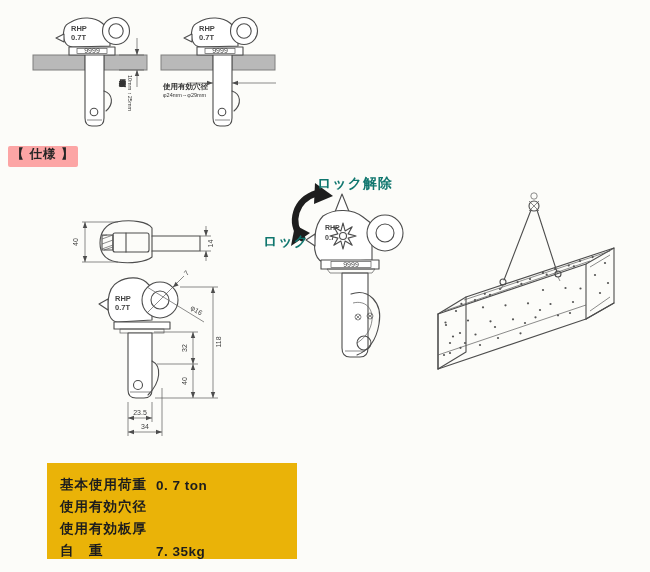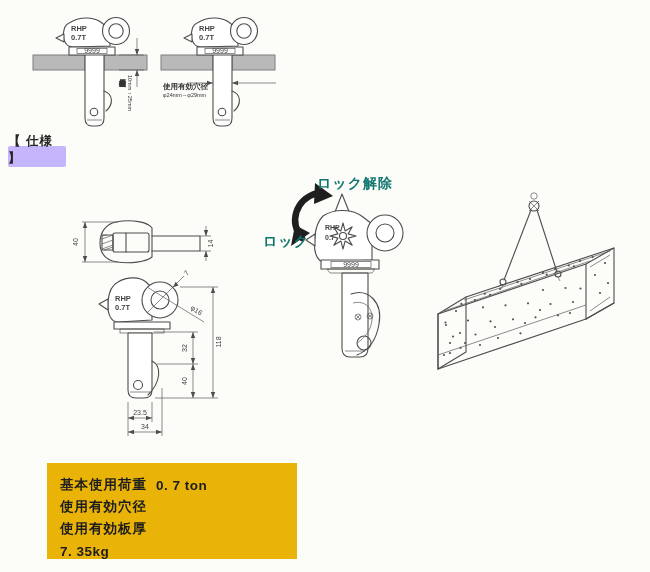--- a/index.html
+++ b/index.html
@@ -7,22 +7,22 @@
   #page{position:relative;width:650px;height:572px;background:#fcfcf9;overflow:hidden;}
   svg{position:absolute;overflow:visible;}
   .ln{fill:none;stroke:#4d4d4d;stroke-width:1.1;stroke-linejoin:round;stroke-linecap:round;}
   .thin{fill:none;stroke:#5a5a5a;stroke-width:0.7;}
   .wfill{fill:#ffffff;stroke:#4d4d4d;stroke-width:1.1;stroke-linejoin:round;}
   .plate{fill:#b9b9b9;stroke:#7e7e7e;stroke-width:1;}
   .ah{fill:#4d4d4d;stroke:none;}
   .dtxt{fill:#3f3f3f;font-size:7px;font-family:"Liberation Sans","DejaVu Sans",sans-serif;}
   .ptxt{fill:#444;font-weight:bold;font-family:"Liberation Sans","DejaVu Sans",sans-serif;}
   .dot{fill:#555;stroke:none;}
-  #badge{position:absolute;left:8px;top:146px;width:58px;height:21px;background:#c4b5fd;
-         color:#262626;font-size:12.5px;font-weight:bold;display:flex;align-items:flex-end;
+  #badge{position:absolute;left:8px;top:146px;width:70px;height:21px;background:#fca5a5;
+         color:#262626;font-size:12.5px;font-weight:bold;display:flex;align-items:flex-start;
          justify-content:center;letter-spacing:1px;border-radius:2px;}
   #vnote{position:absolute;left:117px;top:74px;height:50px;writing-mode:vertical-rl;
          text-orientation:mixed;color:#333;display:block;}
   #vnote .vt{font-size:7px;font-weight:bold;letter-spacing:0;}
   #vnote .vr{font-size:5.5px;margin-top:1px;}
   #hnote{position:absolute;left:163px;top:82px;color:#333;}
   #hnote .ht{font-size:7.5px;font-weight:bold;line-height:9px;}
   #hnote .hr{font-size:5.5px;line-height:8px;}
   .locklabel{position:absolute;font-weight:bold;color:#0f766e;font-size:14px;letter-spacing:1px;}
   #unlock-label{left:317px;top:175px;}
@@ -307,17 +307,18 @@
       <span class="lbl">基本使用荷重</span>
       <span class="val">0. 7 ton</span>
     </div>
     <div class="spec-row">
       <span class="lbl">使用有効穴径</span>
     </div>
     <div class="spec-row">
       <span class="lbl">使用有効板厚</span>
     </div>
     <div class="spec-row">
+      <span class="lbl">自　重</span>
       <span class="val">7. 35kg</span>
     </div>
   </div>
 
 </div>
 
 </body></html>

